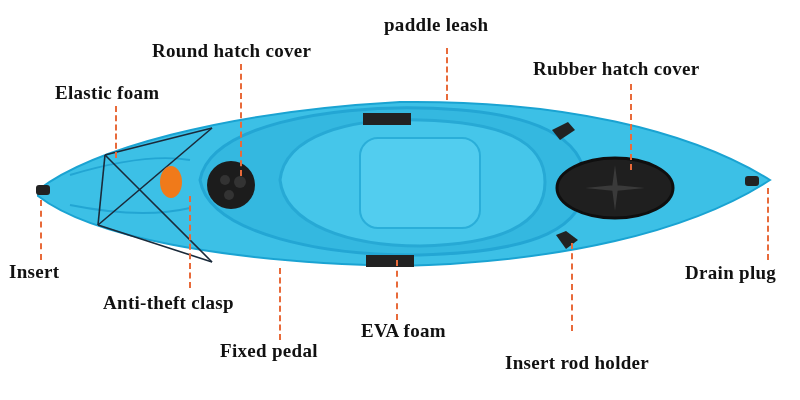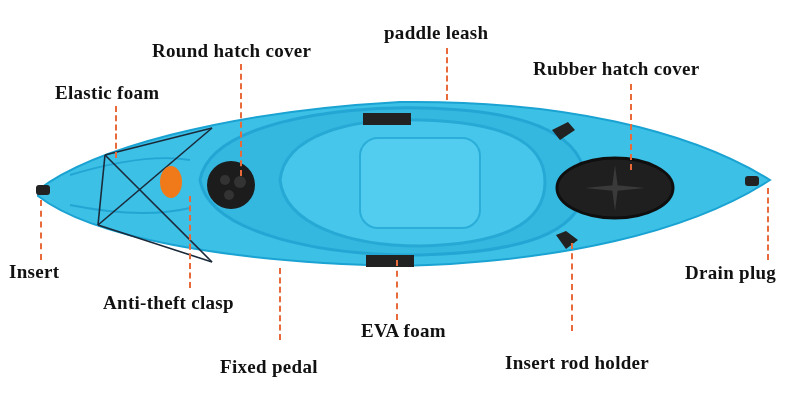--- a/index.html
+++ b/index.html
@@ -45,41 +45,41 @@
   <rect x="363" y="113" width="48" height="12" fill="#222"></rect>
   <rect x="366" y="255" width="48" height="12" fill="#222"></rect>
 
   <path d="M552,130 L568,122 L575,130 L560,140 Z" fill="#222"></path>
   <path d="M556,235 L566,231 L578,240 L566,249 Z" fill="#222"></path>
 
   <rect x="36" y="185" width="14" height="10" rx="3" fill="#222"></rect>
   <rect x="745" y="176" width="14" height="10" rx="3" fill="#222"></rect>
 </svg>
 
-<div class="label" style="left:384px; top:22px;">paddle leash</div>
+<div class="label" style="left:384px; top:14px;">paddle leash</div>
 <div class="leader" style="left:446px; top:48px; height:52px;"></div>
 
 <div class="label" style="left:152px; top:40px;font-family:Liberation Serif, serif;">Round hatch cover</div>
 <div class="leader" style="left:240px; top:64px; height:112px;"></div>
 
 <div class="label" style="left:533px; top:58px;">Rubber hatch cover</div>
 <div class="leader" style="left:630px; top:84px; height:86px;"></div>
 
 <div class="label" style="left:55px; top:82px;">Elastic foam</div>
 <div class="leader" style="left:115px; top:106px; height:52px;"></div>
 
 <div class="label" style="left:9px; top:261px;">Insert</div>
 <div class="leader" style="left:40px; top:200px; height:60px;"></div>
 
 <div class="label" style="left:103px; top:292px;text-align:center;">Anti-theft clasp</div>
 <div class="leader" style="left:189px; top:196px; height:92px;"></div>
 
 <div class="label" style="left:361px; top:320px;">EVA foam</div>
 <div class="leader" style="left:396px; top:260px; height:60px;"></div>
 
-<div class="label" style="left:220px; top:340px;margin-top:16px;">Fixed pedal</div>
+<div class="label" style="left:220px; top:340px;">Fixed pedal</div>
 <div class="leader" style="left:279px; top:268px; height:72px;"></div>
 
 <div class="label" style="left:505px; top:331px;margin-top:21px;">Insert rod holder</div>
 <div class="leader" style="left:571px; top:243px; height:88px;"></div>
 
 <div class="label" style="left:685px; top:262px;">Drain plug</div>
 <div class="leader" style="left:767px; top:188px; height:72px;"></div>
 
 </body></html>

